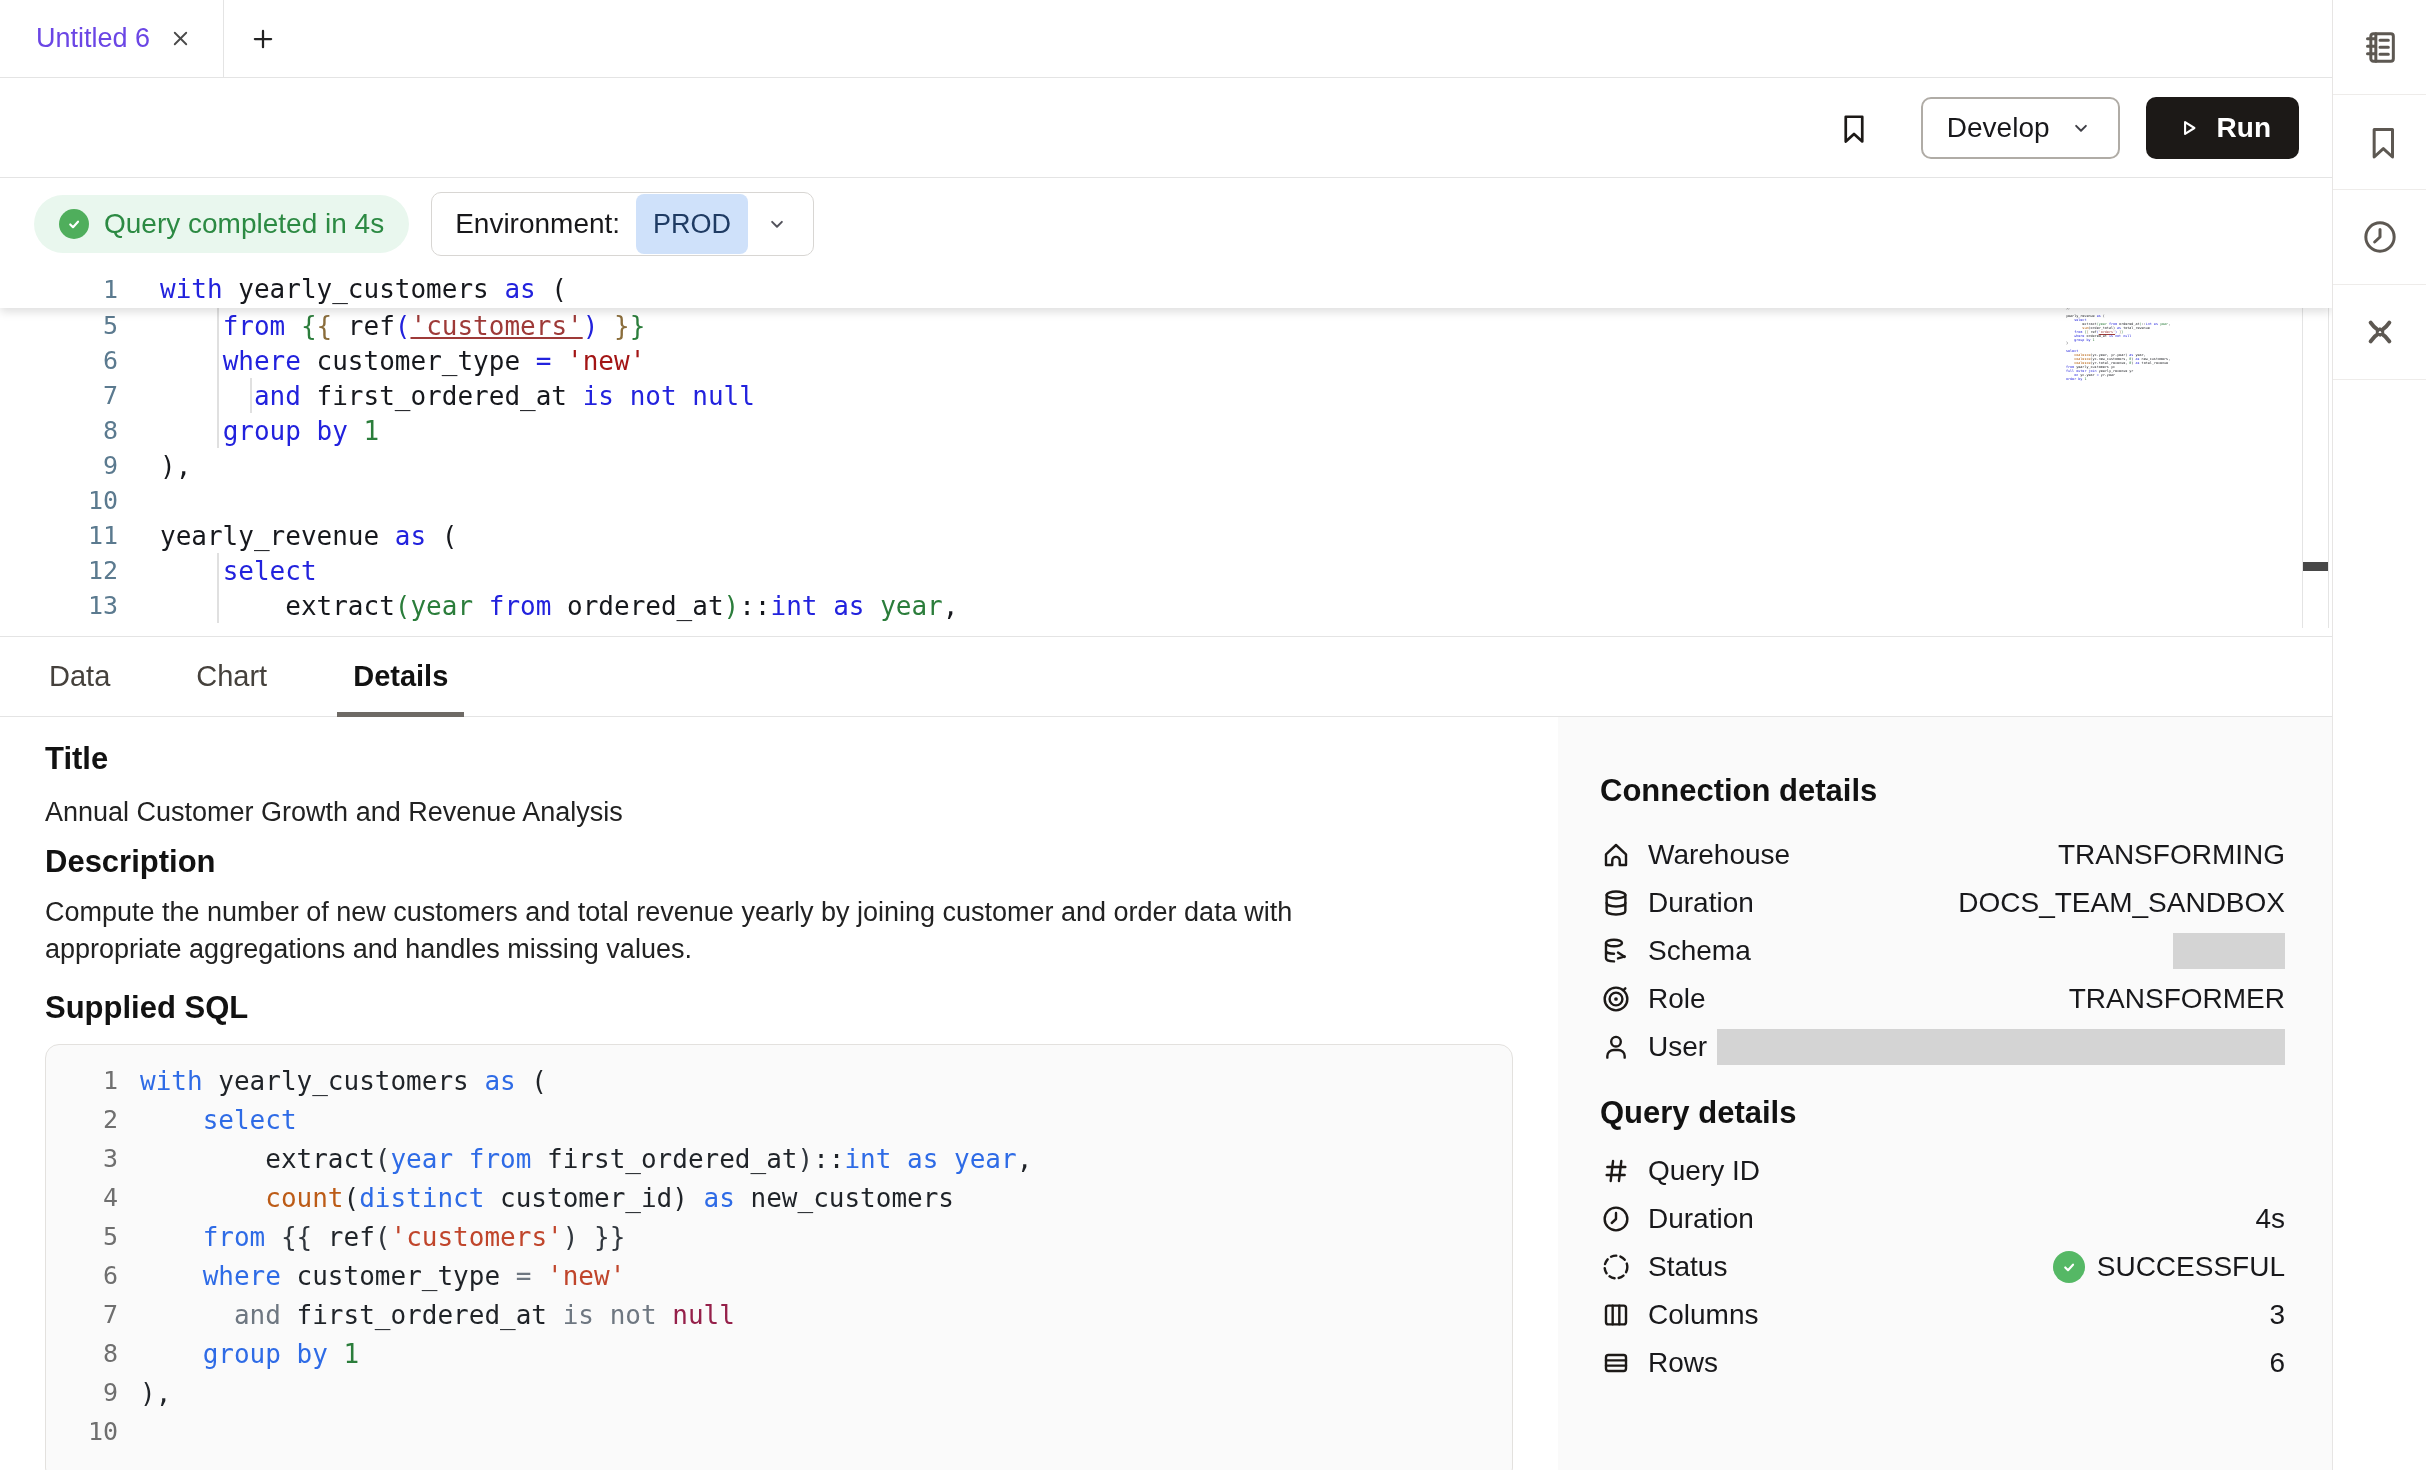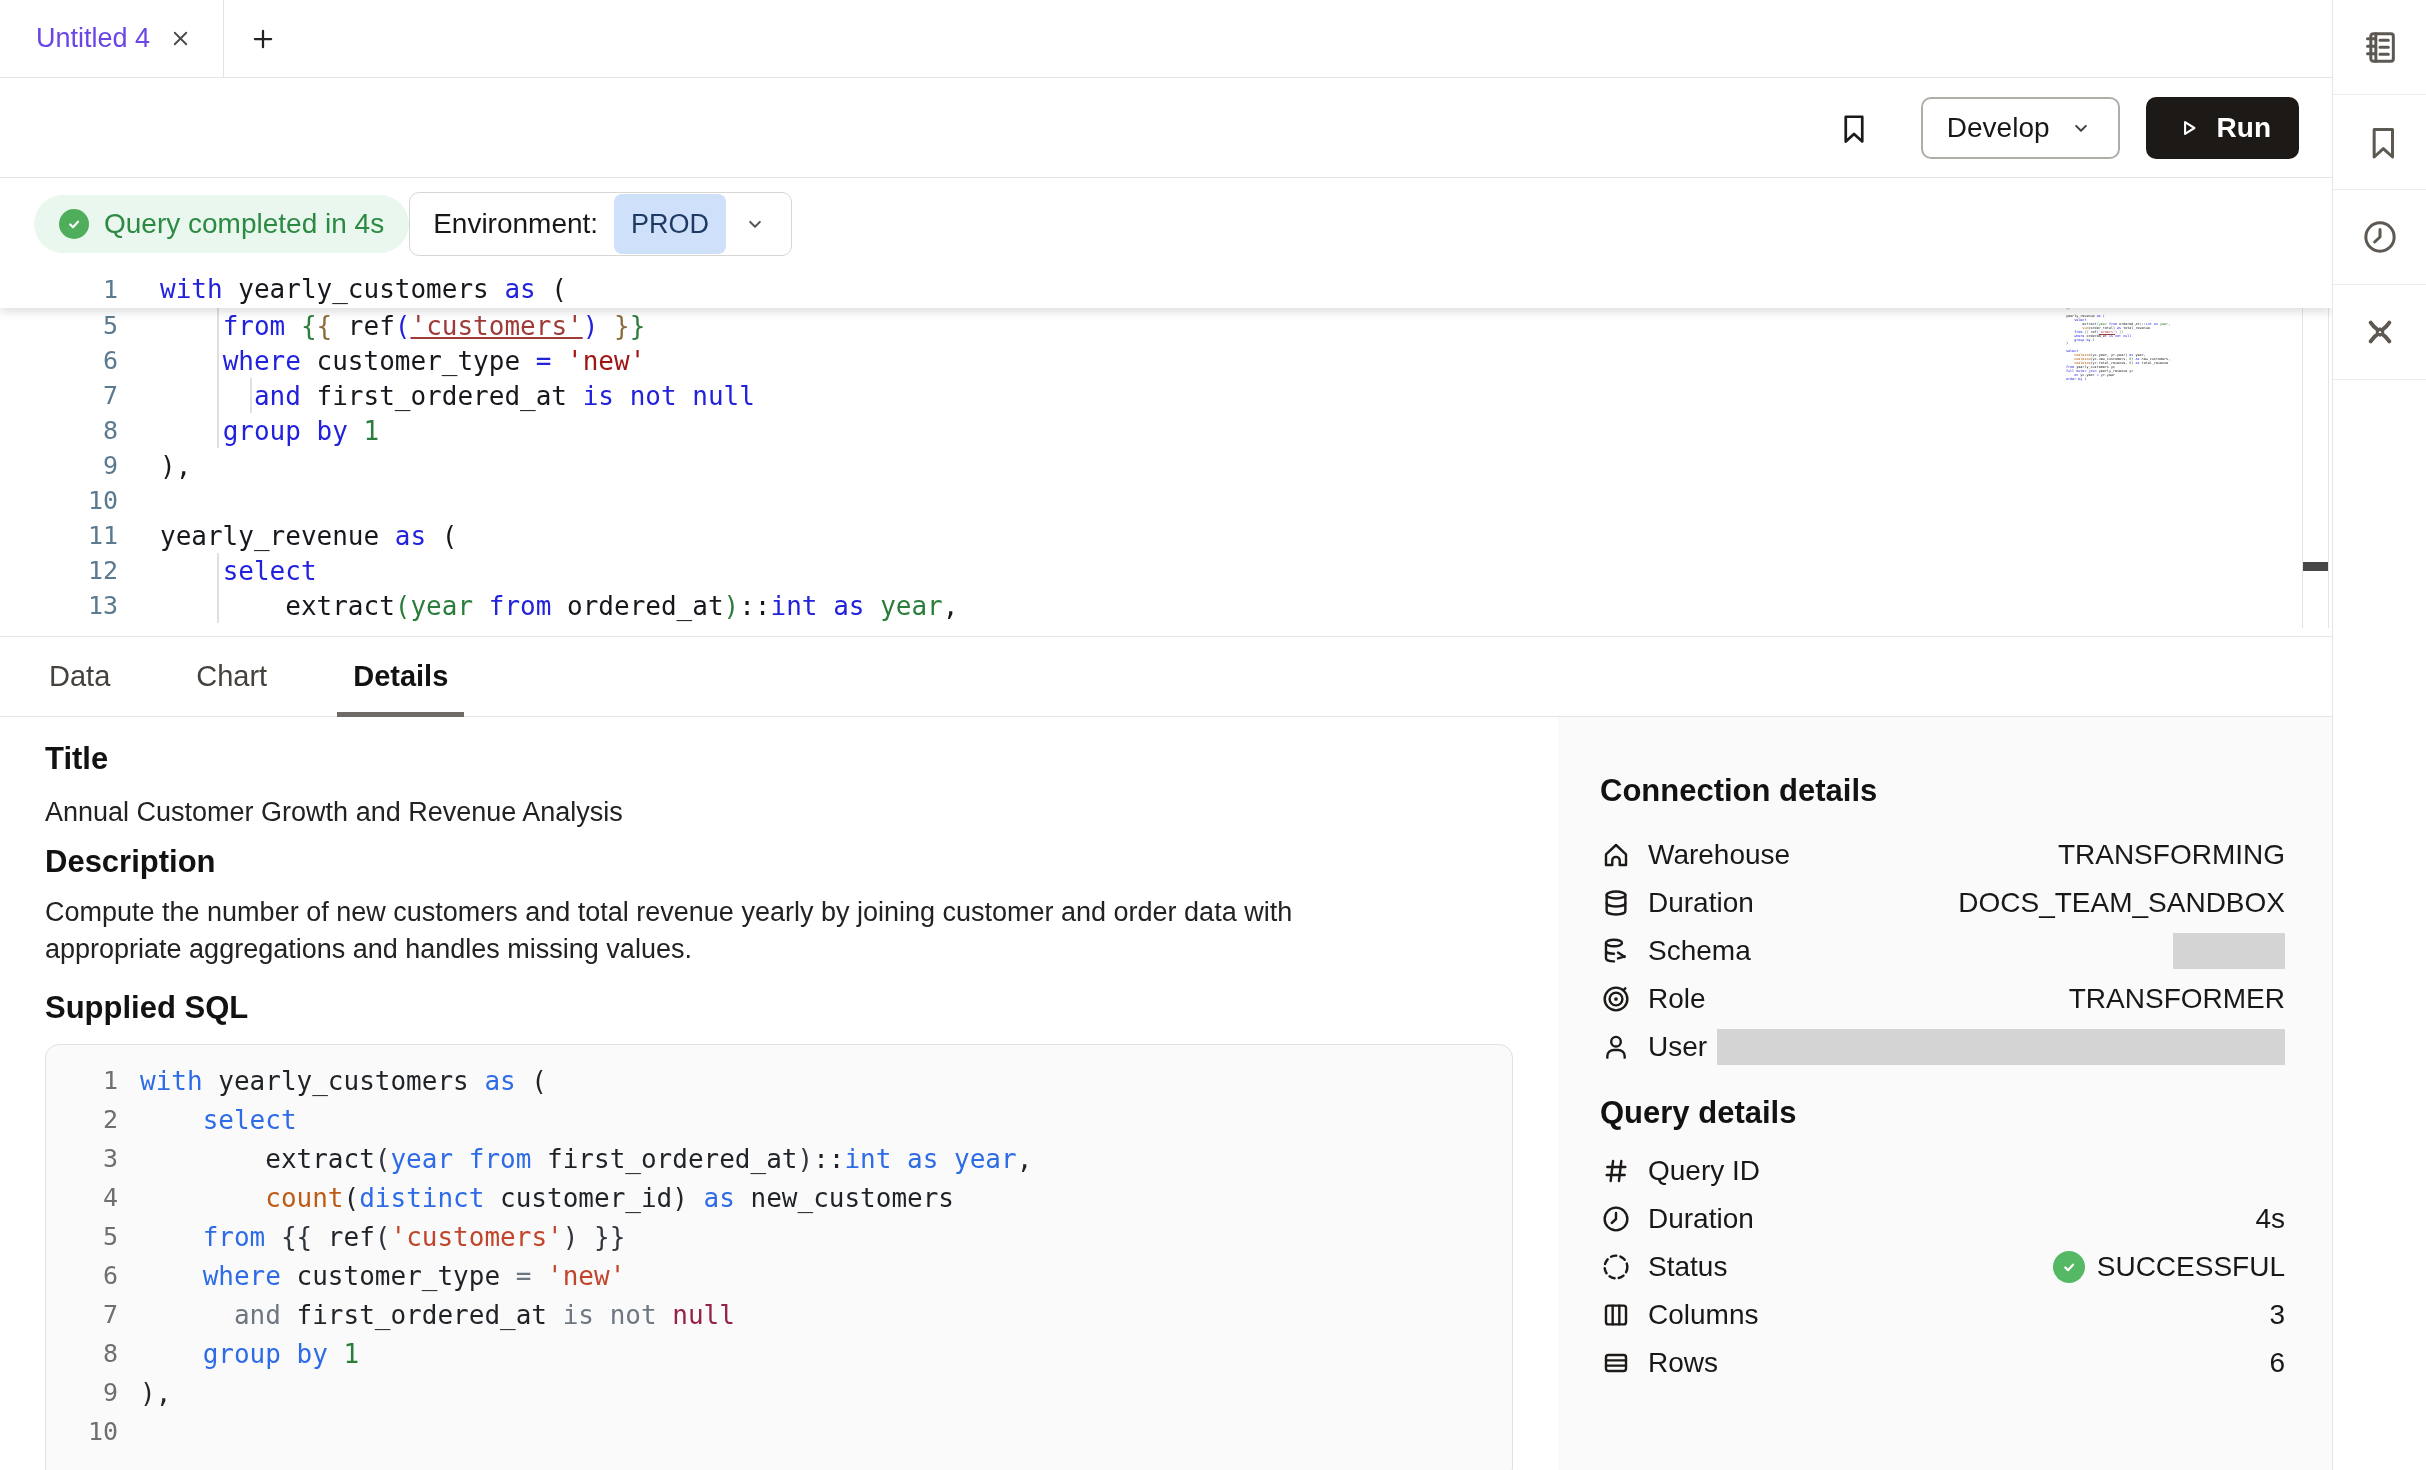--- a/index.html
+++ b/index.html
@@ -20,21 +20,21 @@
 
 
 .toolbar{height:100px;border-bottom:1px solid #e4e4e4;display:flex;align-items:center;justify-content:flex-end;padding-right:33px}
 .bookmark-btn{width:36px;height:36px;color:#1c1917;margin-right:52px}
 .develop-btn{height:62px;padding:0 24px;border:2px solid #b0aca6;border-radius:10px;background:#fff;display:flex;align-items:center;gap:18px;font-size:28px;color:#18181b;margin-right:26px}
 .develop-btn .ic{width:26px;height:26px;color:#3f3f46}
 .run-btn{height:62px;padding:0 28px;border-radius:10px;border:none;background:var(--run_button_bg,#1c1917);color:#fff;display:flex;align-items:center;gap:15px;font-size:28px;font-weight:700}
 .run-btn .ic{width:28px;height:28px}
 
 
-.statusrow{height:92px;display:flex;align-items:center;padding-left:34px;}
+.statusrow{height:92px;display:flex;align-items:center;padding-left:34px;gap:22px}
 .status-pill{height:58px;background:var(--success_bg,#e9f7ee);border-radius:30px;display:flex;align-items:center;gap:15px;padding:0 25px;color:var(--success_green,#2c8a43);font-size:28px;font-weight:500}
 .check-circle{width:30px;height:30px;border-radius:50%;background:#4fae5c;color:#fff;display:flex;align-items:center;justify-content:center;flex:none}
 .check-circle .ic{width:20px;height:20px}
 .env-btn{height:64px;border:1px solid #d8d6d3;border-radius:10px;background:#fff;display:flex;align-items:center;gap:16px;padding:0 23px;font-size:28px;color:#18181b}
 .env-badge{height:60px;background:var(--env_badge_bg,#cfe1fa);color:var(--env_badge_text,#1f3b63);border-radius:8px;display:flex;align-items:center;padding:0 17px;font-size:27px;font-weight:500}
 .env-btn .ic{width:26px;height:26px;color:#52525b}
 
 
 .editor{position:relative;height:367px;border-bottom:1px solid #e4e4e4;font-family:"DejaVu Sans Mono",monospace;font-size:26px;overflow:hidden;background:#fff}
 .ed-sticky{position:relative;z-index:3;height:38px;display:flex;align-items:center;background:#fff;box-shadow:0 4px 9px rgba(0,0,0,.13)}
@@ -106,21 +106,21 @@
 .rb-cell .ic{width:40px;height:40px}
 </style>
 </head>
 <body>
 
 <div class="app">
   <div class="main">
 
     <div class="tabbar">
       <div class="tab">
-        <span class="tab-label">Untitled 4</span>
+        <span class="tab-label">Untitled 6</span>
         <span class="ic tab-close">
             <svg viewBox="0 0 24 24" fill="none" stroke="currentColor" stroke-width="1.8" stroke-linecap="round" stroke-linejoin="round">
               <path d="M6.5 6.5 L17.5 17.5 M17.5 6.5 L6.5 17.5"></path>
             </svg>
           </span>
       </div>
       <div class="newtab">
         <span class="ic">
             <svg viewBox="0 0 24 24" fill="none" stroke="currentColor" stroke-width="1.8" stroke-linecap="round" stroke-linejoin="round">
               <path d="M12 5.5 V18.5 M5.5 12 H18.5"></path>

